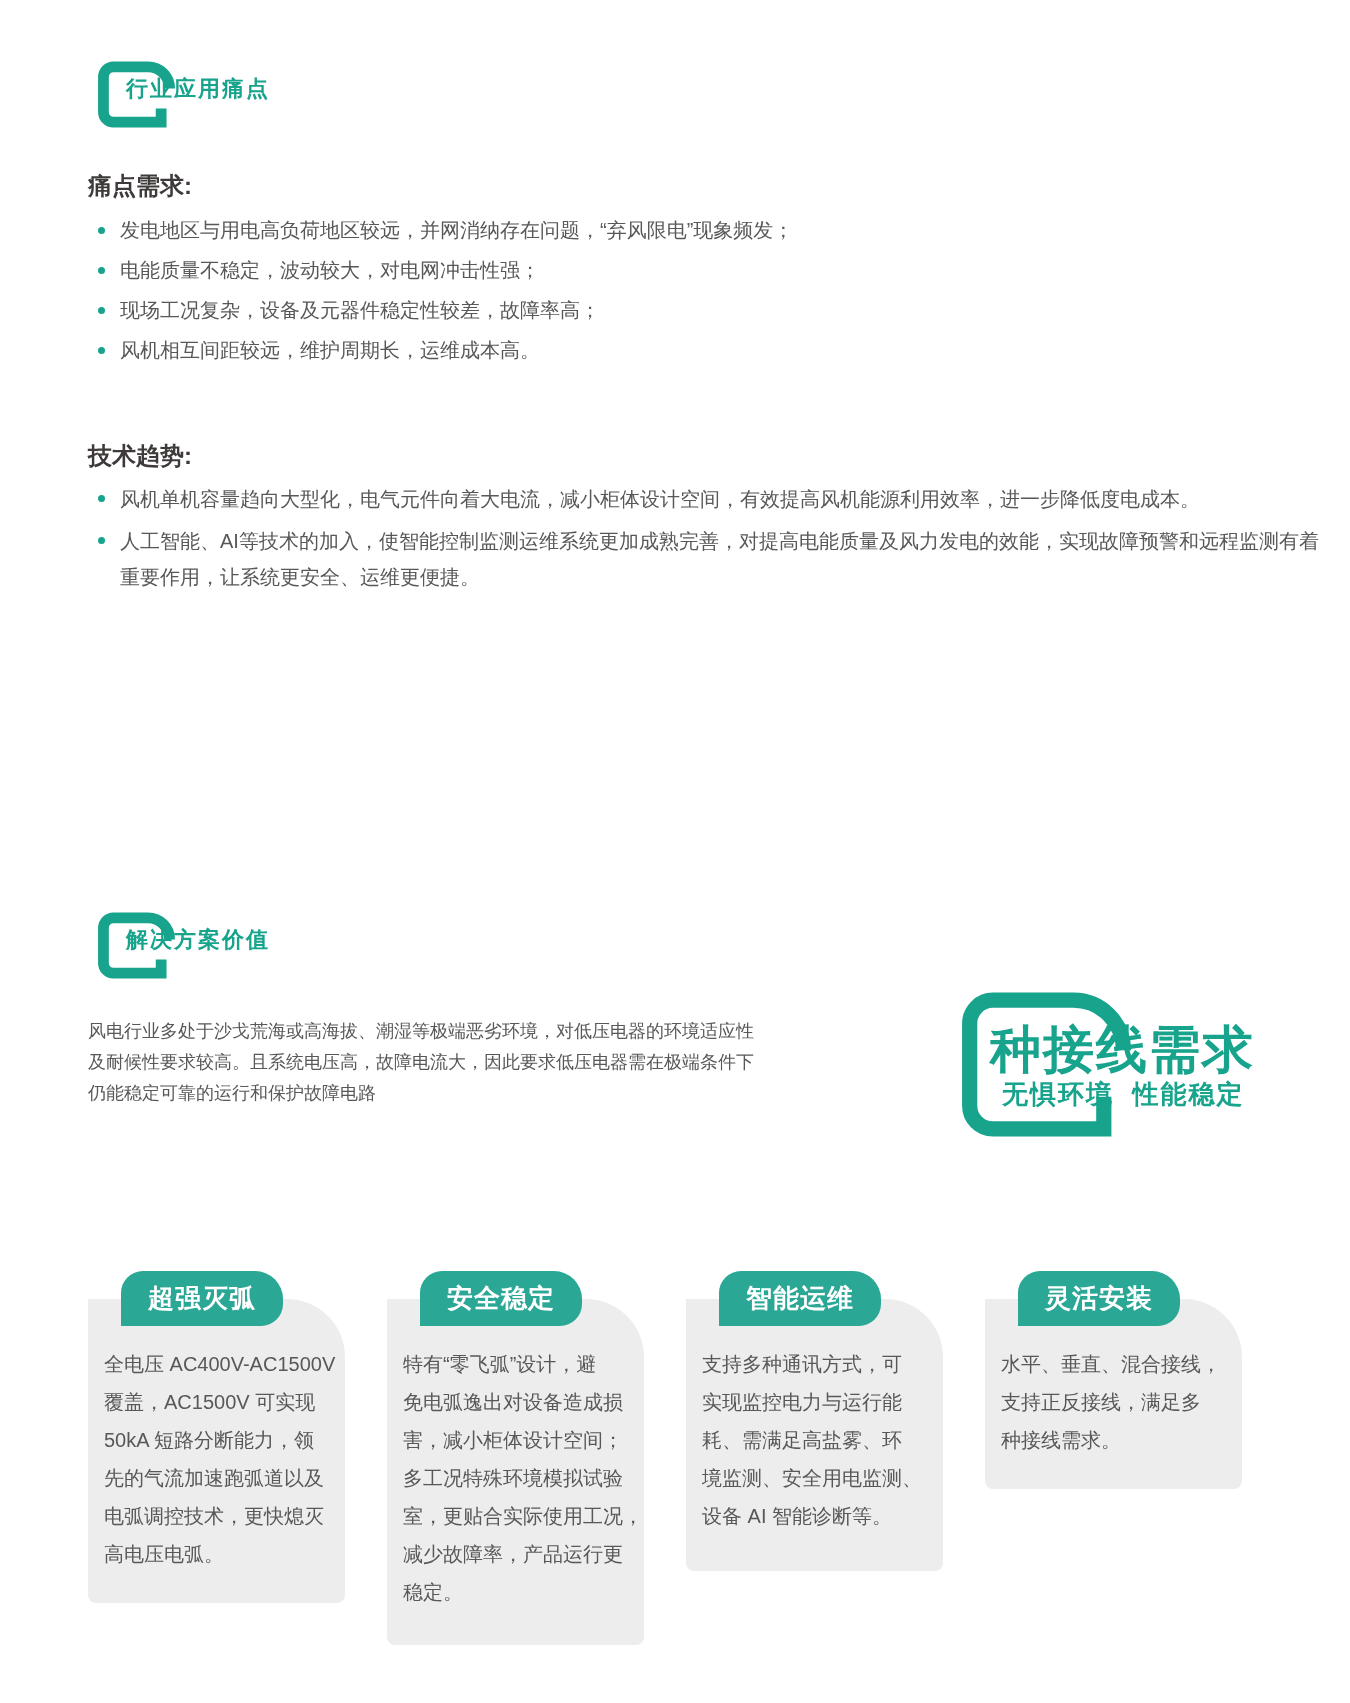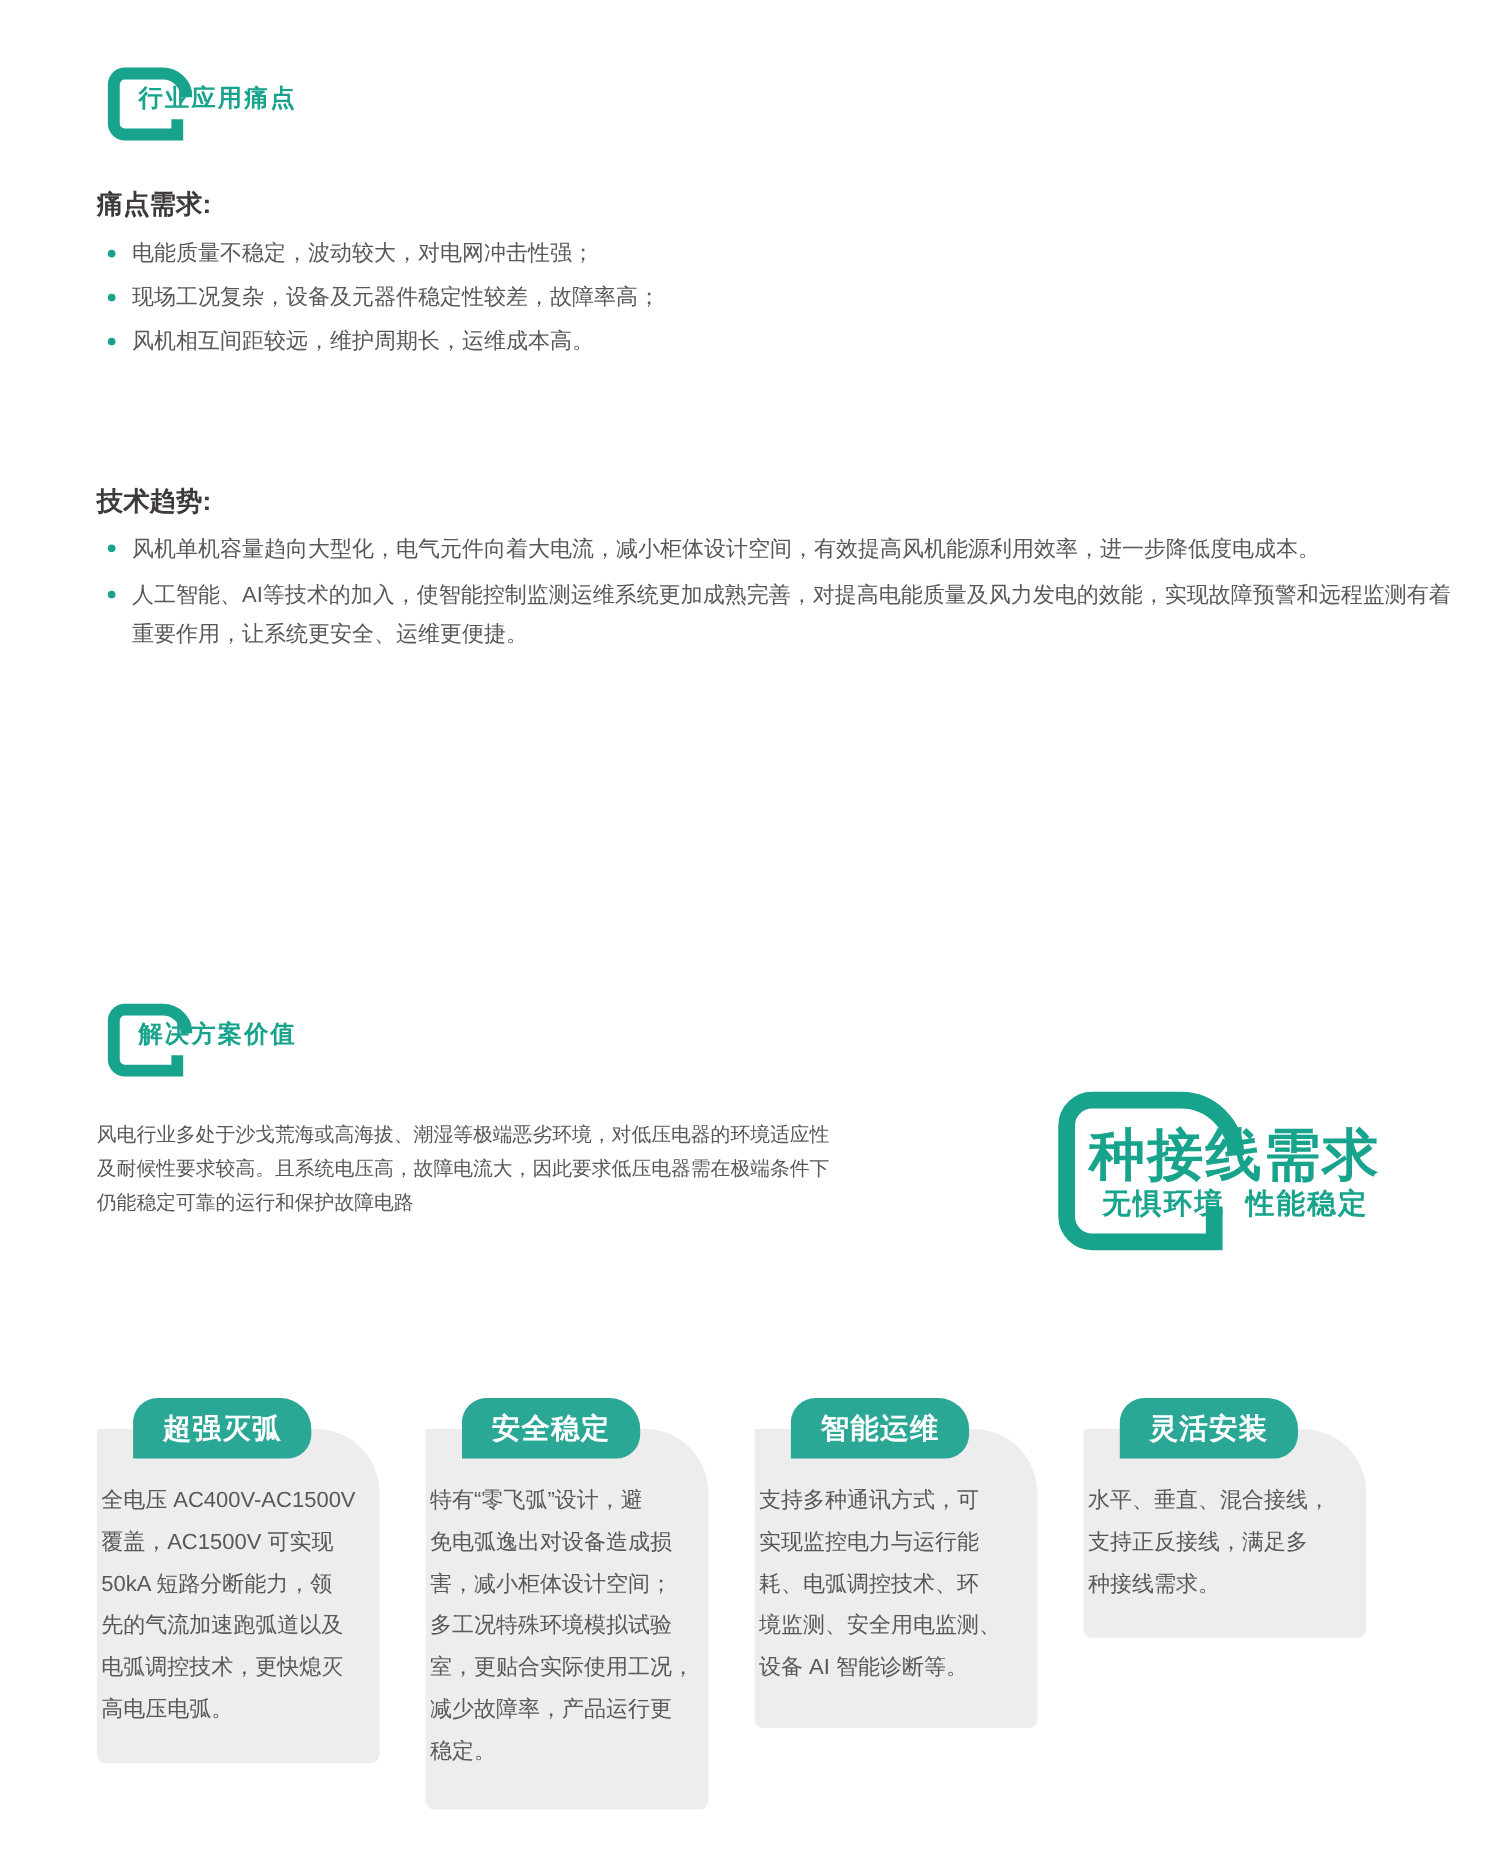--- a/index.html
+++ b/index.html
@@ -31,34 +31,38 @@
                color:#17A38C;letter-spacing:2px;white-space:pre;}
   .badge-subtitle{position:absolute;left:1002px;top:1077px;font-size:26px;font-weight:bold;
                   color:#17A38C;letter-spacing:2px;white-space:pre;}
 
   
   .cards{position:absolute;left:88px;top:1299px;display:flex;gap:42px;align-items:flex-start;}
   .card{position:relative;width:257px;background:#EDEDED;border-radius:0 58px 8px 8px;}
   .card-pill{position:absolute;left:33px;top:-28px;background:#2AA795;color:#ffffff;
              font-size:26px;font-weight:bold;line-height:55px;padding:0 27px;
              border-radius:22px 28px 22px 0;letter-spacing:1px;white-space:pre;}
-  .card-body{padding:46px 0 0 4px;font-size:20px;line-height:38px;color:#595757;white-space:pre;}
+  .card-body{padding:46px 0 0 16px;font-size:20px;line-height:38px;color:#595757;white-space:pre;}
 </style>
 </head>
 <body>
 
 <div id="page">
 
   <svg class="sec-icon" style="top:54px" width="80" height="78" viewBox="0 0 104 100">
     <path d="M97 44 A28 28 0 0 0 69 16 L24 16 A13 13 0 0 0 11 29 L11 75 A13 13 0 0 0 24 88 L86 88 L86 70" fill="none" stroke="#17A38C" stroke-width="14"></path>
   </svg>
   <div class="sec-title" style="top:74px">行业应用痛点</div>
 
   <div class="sub-heading" style="top:170px">痛点需求:</div>
   <ul class="blist" style="top:213px">
+    <li>
+      <span class="dot"></span>
+      <div class="btext">发电地区与用电高负荷地区较远，并网消纳存在问题，“弃风限电”现象频发；</div>
+    </li>
     <li>
       <span class="dot"></span>
       <div class="btext">电能质量不稳定，波动较大，对电网冲击性强；</div>
     </li>
     <li>
       <span class="dot"></span>
       <div class="btext">现场工况复杂，设备及元器件稳定性较差，故障率高；</div>
     </li>
     <li>
       <span class="dot"></span>
@@ -111,21 +115,21 @@
 害，减小柜体设计空间；
 多工况特殊环境模拟试验
 室，更贴合实际使用工况，
 减少故障率，产品运行更
 稳定。</div>
     </div>
     <div class="card" style="height:272px">
       <div class="card-pill">智能运维</div>
       <div class="card-body">支持多种通讯方式，可
 实现监控电力与运行能
-耗、电弧调控技术、环
+耗、需满足高盐雾、环
 境监测、安全用电监测、
 设备 AI 智能诊断等。</div>
     </div>
     <div class="card" style="height:190px">
       <div class="card-pill">灵活安装</div>
       <div class="card-body">水平、垂直、混合接线，
 支持正反接线，满足多
 种接线需求。</div>
     </div>
   </div>

